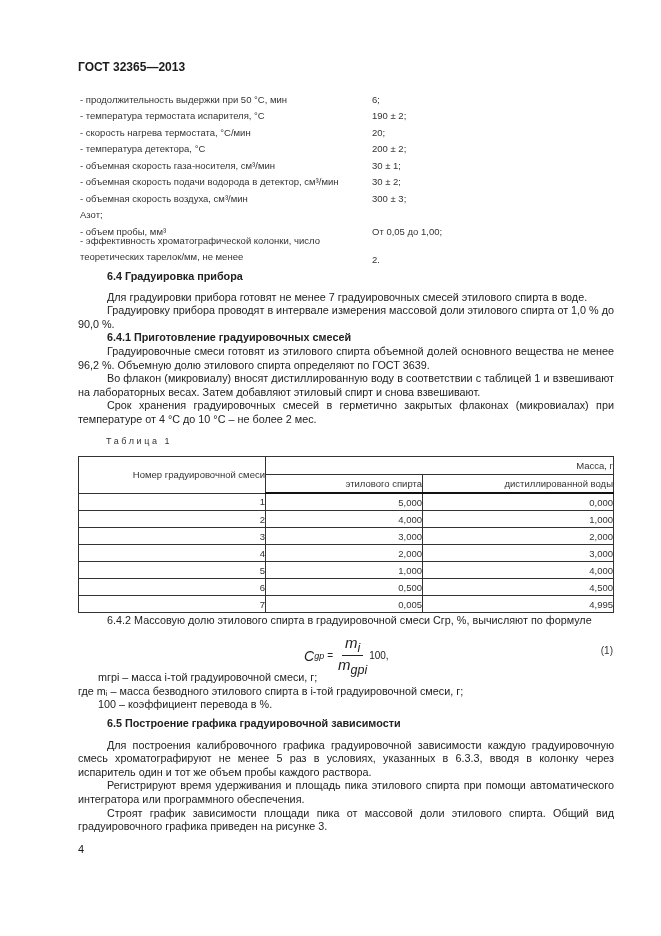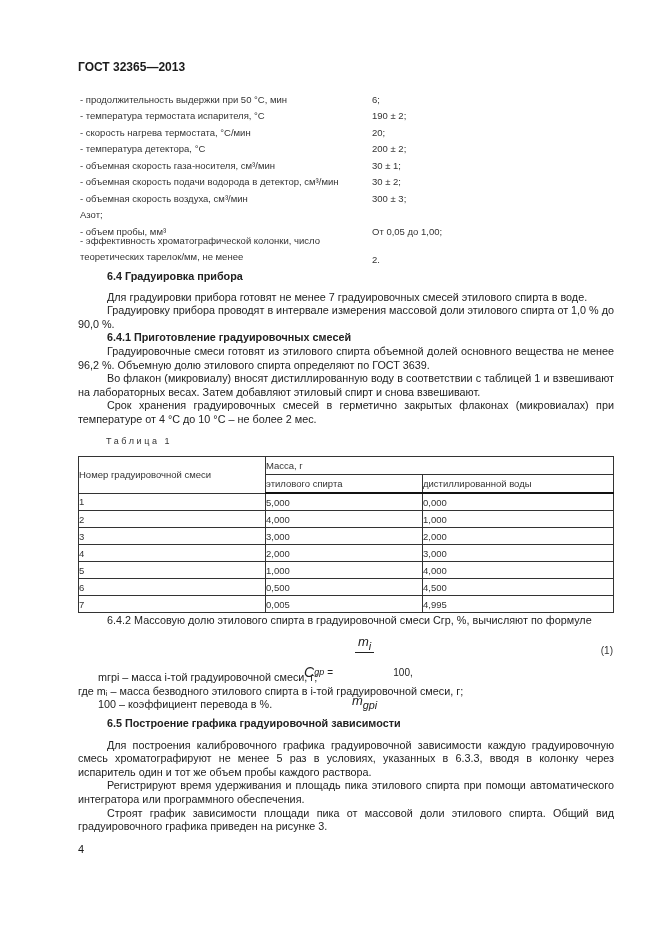--- a/index.html
+++ b/index.html
@@ -10,26 +10,26 @@
   .params { position: absolute; left: 80px; top: 88px; width: 520px; font-size: 9.5px; color: #333; }
   .prow { display: flex; height: 16.5px; align-items: flex-end; }
   .prow .pl { width: 292px; }
   .prow .pv { flex: 1; }
   .prow.multi { height: 28px; }
   .txt { position: absolute; left: 78px; width: 536px; font-size: 10.8px; line-height: 13.6px; color: #222; text-align: justify; }
   .ind { text-indent: 29px; }
   .h2 { font-weight: bold; font-size: 10.8px; padding-left: 29px; }
   .tcap { position: absolute; left: 78px; top: 436px; font-size: 9px; letter-spacing: 2.6px; color: #333; margin-left: 28px; }
   table { position: absolute; left: 78px; top: 456px; width: 536px; border-collapse: collapse; font-size: 9.5px; color: #333; }
-  td, th { border: 1px solid #333; text-align: left; font-weight: normal; padding: 0; height: 16px; }
+  td, th { border: 1px solid #333; text-align: right; font-weight: normal; padding: 0; height: 16px; }
   thead th { height: 17px; }
   thead tr:last-child th { border-bottom: 2px solid #111; }
   .formula { position: absolute; left: 304px; top: 634px; font-size: 10px; color: #222; display: flex; align-items: center; }
   .C { font-size: 14px; font-style: italic; }
-  .frac { display: inline-flex; flex-direction: column; align-items: center; margin: 0 16px; font-size: 13px; font-style: italic; gap: 40px; }
+  .frac { display: inline-flex; flex-direction: column; align-items: center; margin: 0 2px; font-size: 15px; font-style: italic; }
   .frac .num { border-bottom: 1px solid #222; padding: 0 3px; }
   .eqn { position: absolute; right: 48px; top: 645px; font-size: 10px; color: #333; }
   .pnum { position: absolute; left: 78px; top: 843px; font-size: 11px; }
 </style>
 </head>
 <body>
 
 <div class="page">
 
   <div class="hdr">ГОСТ 32365—2013</div>

